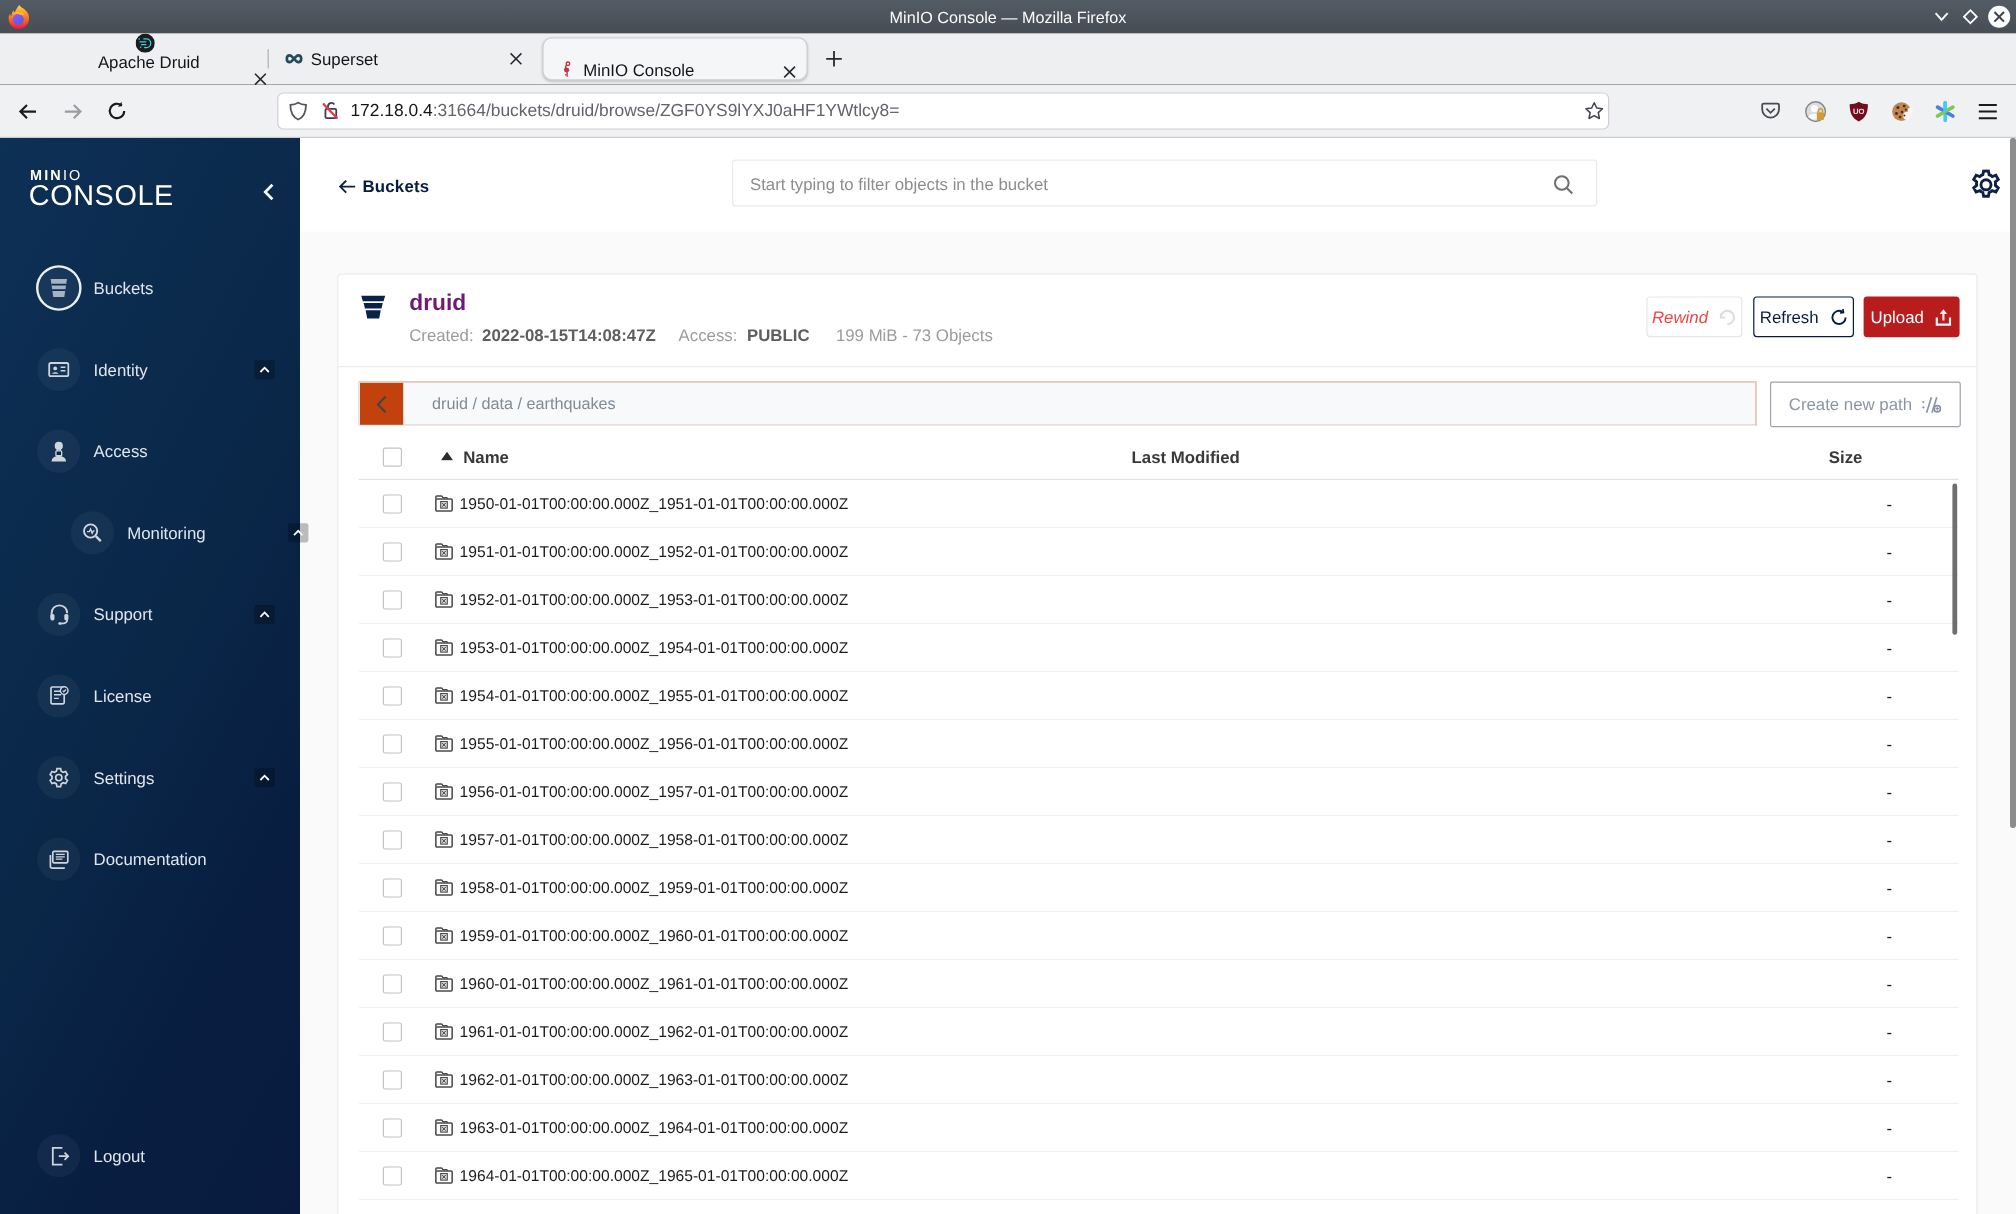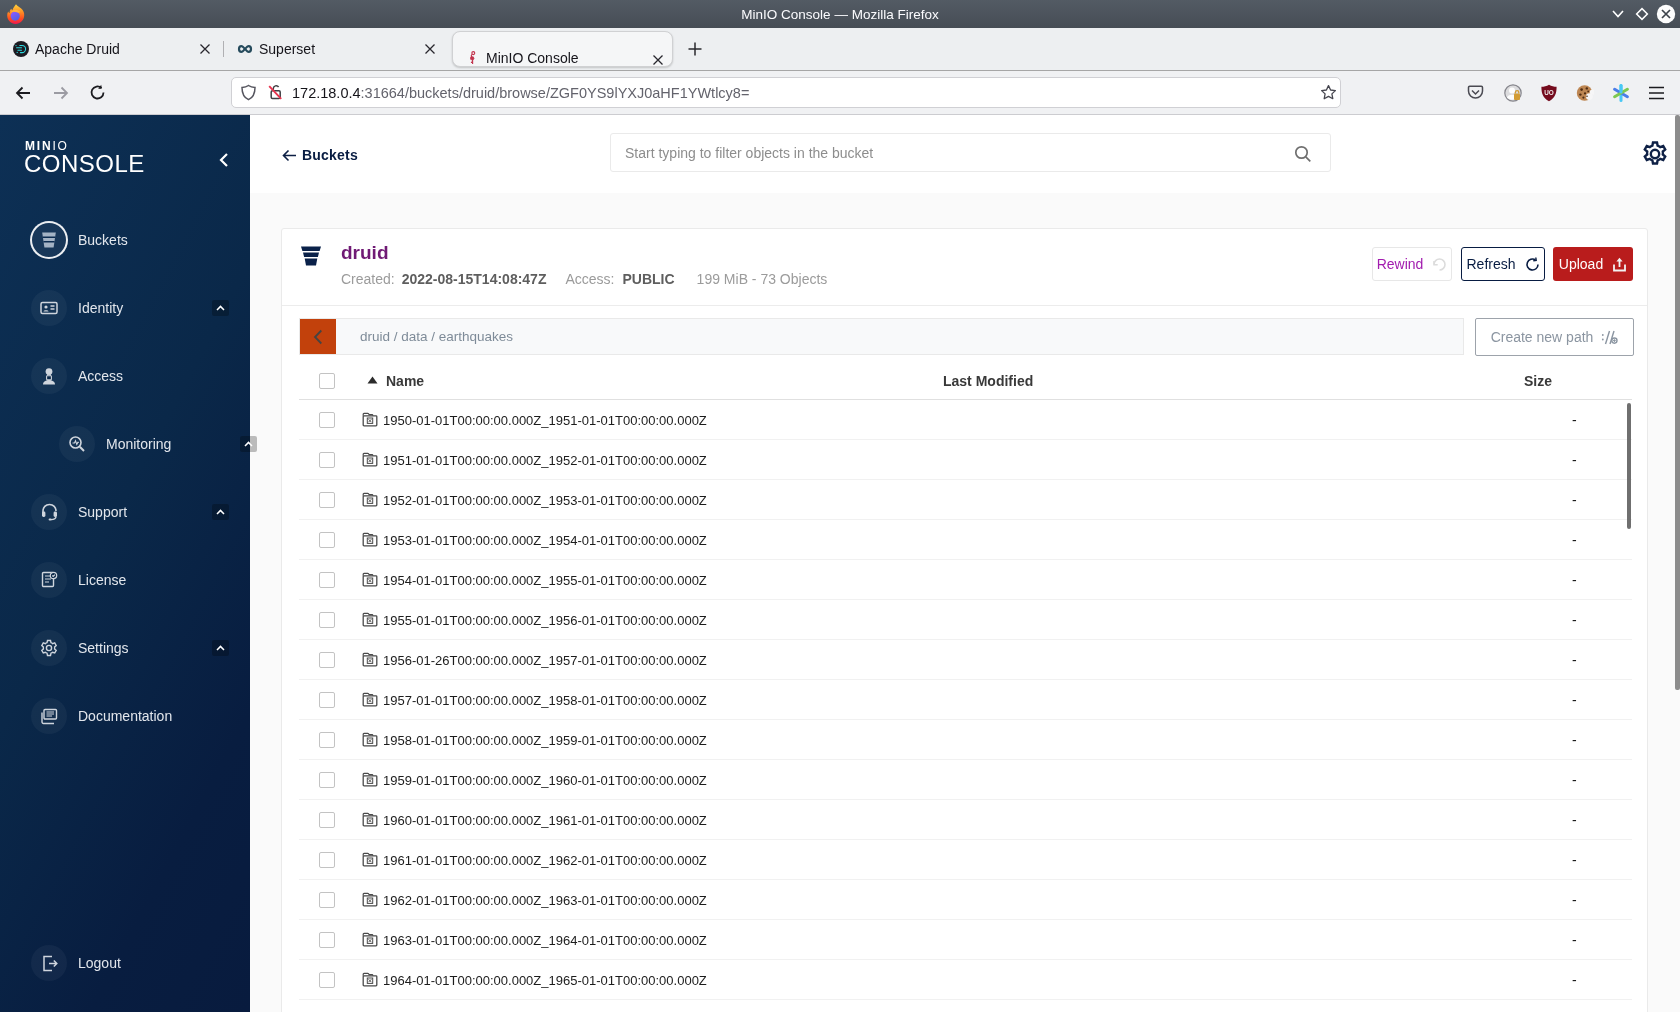--- a/index.html
+++ b/index.html
@@ -52,21 +52,21 @@
 
 
 #card { position:absolute; left:281px; top:113px; width:1367px; height:930px; background:#fff;
   border:1px solid #eaeaea; border-radius:3px 3px 0 0; }
 #buckname { position:absolute; left:59px; top:13px; font-size:19px; font-weight:bold; color:#701a75; }
 #buckmeta { position:absolute; left:59px; top:42px; font-size:14px; color:#9b9b9b; white-space:nowrap; }
 #buckmeta b { color:#5e5e5e; }
 #buckmeta b { color:#5e5e5e; }
 .btn { position:absolute; top:18px; height:34px; border-radius:3px; font-size:14px;
   display:flex; align-items:center; justify-content:center; gap:9px; }
-#btn-rewind { left:1090px; width:80px; border:1px solid #e7e7e7; color:#a21caf; background:#fff; }
+#btn-rewind { left:1090px; width:80px; border:1px solid #e7e7e7; color:#ef4444; background:#fff;font-style:italic; }
 #btn-refresh { left:1179px; width:84px; border:1px solid #081c42; color:#081c42; background:#fff; }
 #btn-upload { left:1271px; width:80px; background:#b91c1c; color:#fff; }
 
 
 #crumbrow { position:absolute; left:17px; top:89px; width:1165px; height:37px; border:1px solid #e9e9e9; background:#c2410c; }
 #crumbchev { position:absolute; left:0; top:0; width:36px; height:35px; display:flex; align-items:center; justify-content:center; }
 #crumbstrip { position:absolute; left:36px; top:0; width:1127px; height:35px; background:#f8f9fa; color:#7e8b98;
   font-size:13.5px; line-height:35px; padding-left:24px; }
 #newpath { position:absolute; left:1193px; top:89px; width:159px; height:38px; border:1px solid #9da3ab;
   border-radius:2px; background:#fff; color:#8b95a1; font-size:14px; display:flex; align-items:center; justify-content:center; gap:8px; }
@@ -119,21 +119,21 @@
     <svg class="abs" style="left:1635px;top:7px" width="14" height="14" viewBox="0 0 14 14">
       <rect x="3.2" y="3.2" width="7.6" height="7.6" fill="none" stroke="#fff" stroke-width="1.5" transform="rotate(45 7 7)"></rect>
     </svg>
     <svg class="abs" style="left:1656px;top:4px" width="20" height="20" viewBox="0 0 20 20">
       <circle cx="10" cy="10" r="9.2" fill="#fcfcfc"></circle>
       <path d="M6 6 L14 14 M14 6 L6 14" stroke="#3c424a" stroke-width="1.7"></path>
     </svg>
   </div>
 
   <div id="tabbar">
-    <div class="tab" id="tab1" style="left:8px;width:207px;padding:0 4px 0 5px;">
+    <div class="tab" id="tab1" style="left:20px;width:207px;padding:0 4px 0 5px;flex-direction:column;">
       <svg class="fav" viewBox="0 0 16 16">
         <circle cx="8" cy="8" r="8" fill="#1c1b22"></circle>
         <g stroke="#2cd9e0" stroke-width="1.05" fill="none" stroke-linecap="round">
           <path d="M6.8 4.4 L9 4.4 A 3.6 3.6 0 0 1 9 11.6 L7.4 11.6"></path>
           <path d="M3.6 6.8 L8.5 6.8"></path>
             <path d="M4.9 9.2 L8.5 9.2"></path>
         </g>
         <circle cx="3" cy="4.6" r="0.65" fill="#2cd9e0"></circle>
         <circle cx="4.2" cy="11.4" r="0.65" fill="#2cd9e0"></circle>
       </svg>
@@ -504,21 +504,21 @@
             <span class="dash">-</span>
           </div>
           <div class="trow">
             <span class="cb"></span>
             <svg class="ficon" width="16" height="15" viewBox="0 0 16 15">
               <path d="M1.2 3.8 V 2.2 a 0.8 0.8 0 0 1 0.8 -0.8 H 5.8 a 0.8 0.8 0 0 1 .6 .3 l .8 1 H 10 a 0.8 0.8 0 0 1 .8 .8 v 0.3" fill="none" stroke="#4a4a4a" stroke-width="1.2"></path>
               <rect x="1.2" y="3.8" width="13.6" height="10" rx="0.8" fill="none" stroke="#4a4a4a" stroke-width="1.3"></rect>
               <rect x="5.3" y="6" width="5.4" height="5.4" fill="none" stroke="#4a4a4a" stroke-width="1"></rect>
               <path d="M6.5 7.2 L9.4 10.2 M9.4 7.2 L6.5 10.2" stroke="#4a4a4a" stroke-width="0.9"></path>
             </svg>
-            <span class="fname">1956-01-26T00:00:00.000Z_1957-01-01T00:00:00.000Z</span>
+            <span class="fname">1956-01-01T00:00:00.000Z_1957-01-01T00:00:00.000Z</span>
             <span class="dash">-</span>
           </div>
           <div class="trow">
             <span class="cb"></span>
             <svg class="ficon" width="16" height="15" viewBox="0 0 16 15">
               <path d="M1.2 3.8 V 2.2 a 0.8 0.8 0 0 1 0.8 -0.8 H 5.8 a 0.8 0.8 0 0 1 .6 .3 l .8 1 H 10 a 0.8 0.8 0 0 1 .8 .8 v 0.3" fill="none" stroke="#4a4a4a" stroke-width="1.2"></path>
               <rect x="1.2" y="3.8" width="13.6" height="10" rx="0.8" fill="none" stroke="#4a4a4a" stroke-width="1.3"></rect>
               <rect x="5.3" y="6" width="5.4" height="5.4" fill="none" stroke="#4a4a4a" stroke-width="1"></rect>
               <path d="M6.5 7.2 L9.4 10.2 M9.4 7.2 L6.5 10.2" stroke="#4a4a4a" stroke-width="0.9"></path>
             </svg>

